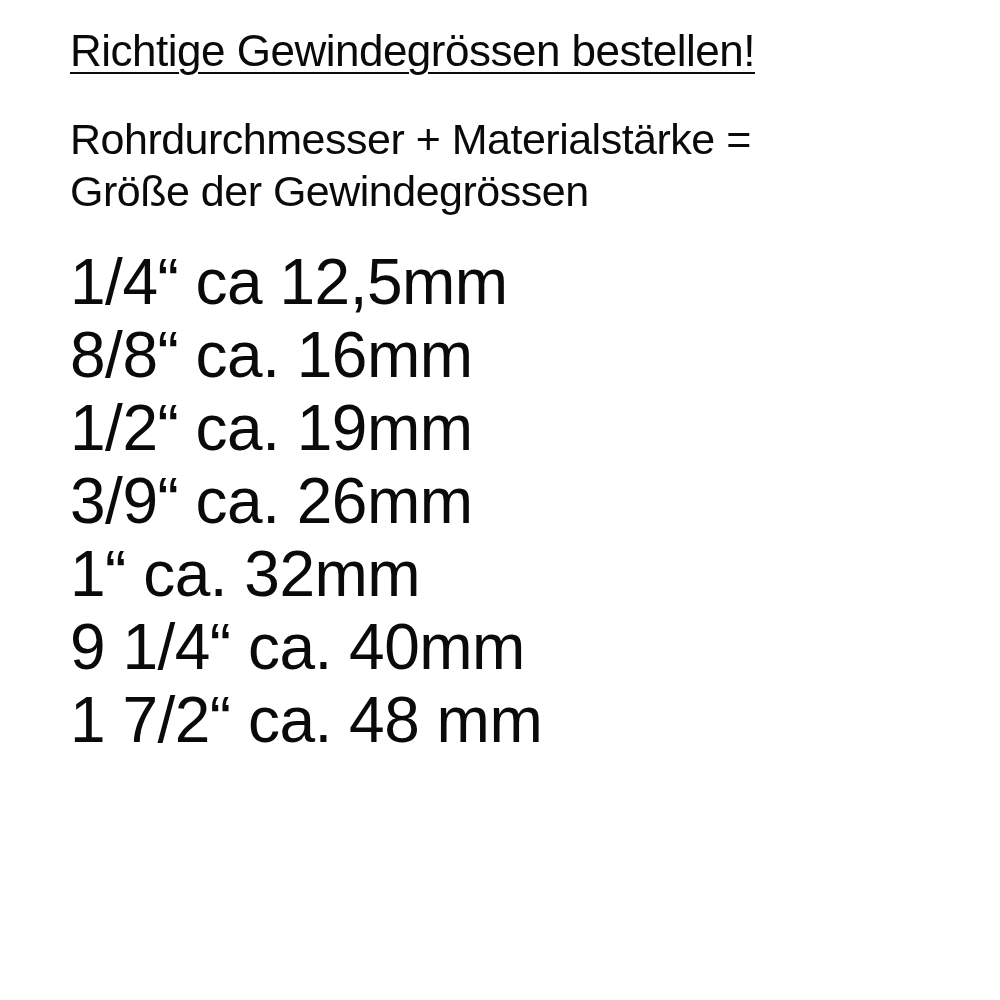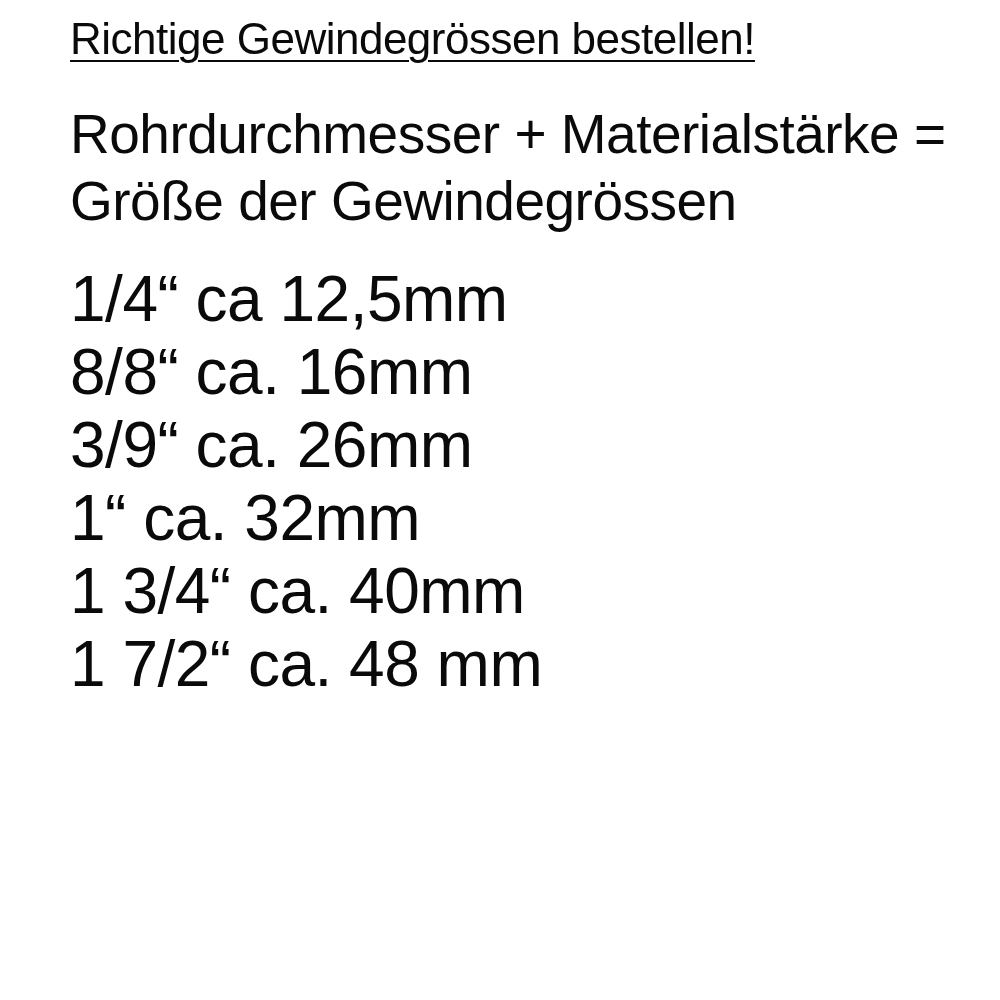--- a/index.html
+++ b/index.html
@@ -11,36 +11,36 @@
     height: 1000px;
     background: #ffffff;
     color: #0a0a0a;
     font-family: "Liberation Sans", "DejaVu Sans", sans-serif;
     overflow: hidden;
   }
   .page {
     box-sizing: border-box;
     width: 992px;
     height: 1000px;
-    padding: 14px 60px 0 70px;
+    padding: 26px 60px 0 70px;
   }
   .title {
     font-size: 44px;
     font-weight: 400;
     line-height: 1.15;
     letter-spacing: -0.5px;
     text-decoration: underline;
     text-underline-offset: 6px;
     text-decoration-thickness: 2px;
     margin: 0;
     white-space: nowrap;
   }
   .subtitle {
     margin-top: 36px;
-    font-size: 55px;
+    font-size: 43px;
     font-weight: 400;
     line-height: 1.22;
     letter-spacing: -0.5px;
   }
   .subtitle .line {
     white-space: nowrap;
   }
   .size-list {
     margin-top: 28px;
     font-size: 64px;
@@ -60,19 +60,20 @@
   <h1 class="title">Richtige Gewindegrössen bestellen!</h1>
 
   <div class="subtitle">
     <div class="line">Rohrdurchmesser + Materialstärke =</div>
     <div class="line">Größe der Gewindegrössen</div>
   </div>
 
   <div class="size-list">
     <div class="size-item">1/4“ ca 12,5mm</div>
     <div class="size-item">8/8“ ca. 16mm</div>
+    <div class="size-item">1/2“ ca. 19mm</div>
     <div class="size-item">3/9“ ca. 26mm</div>
     <div class="size-item">1“ ca. 32mm</div>
-    <div class="size-item">1 3/4“ ca. 40mm</div>
+    <div class="size-item">9 1/4“ ca. 40mm</div>
     <div class="size-item">1 7/2“ ca. 48 mm</div>
   </div>
 
 </div>
 
 </body></html>

